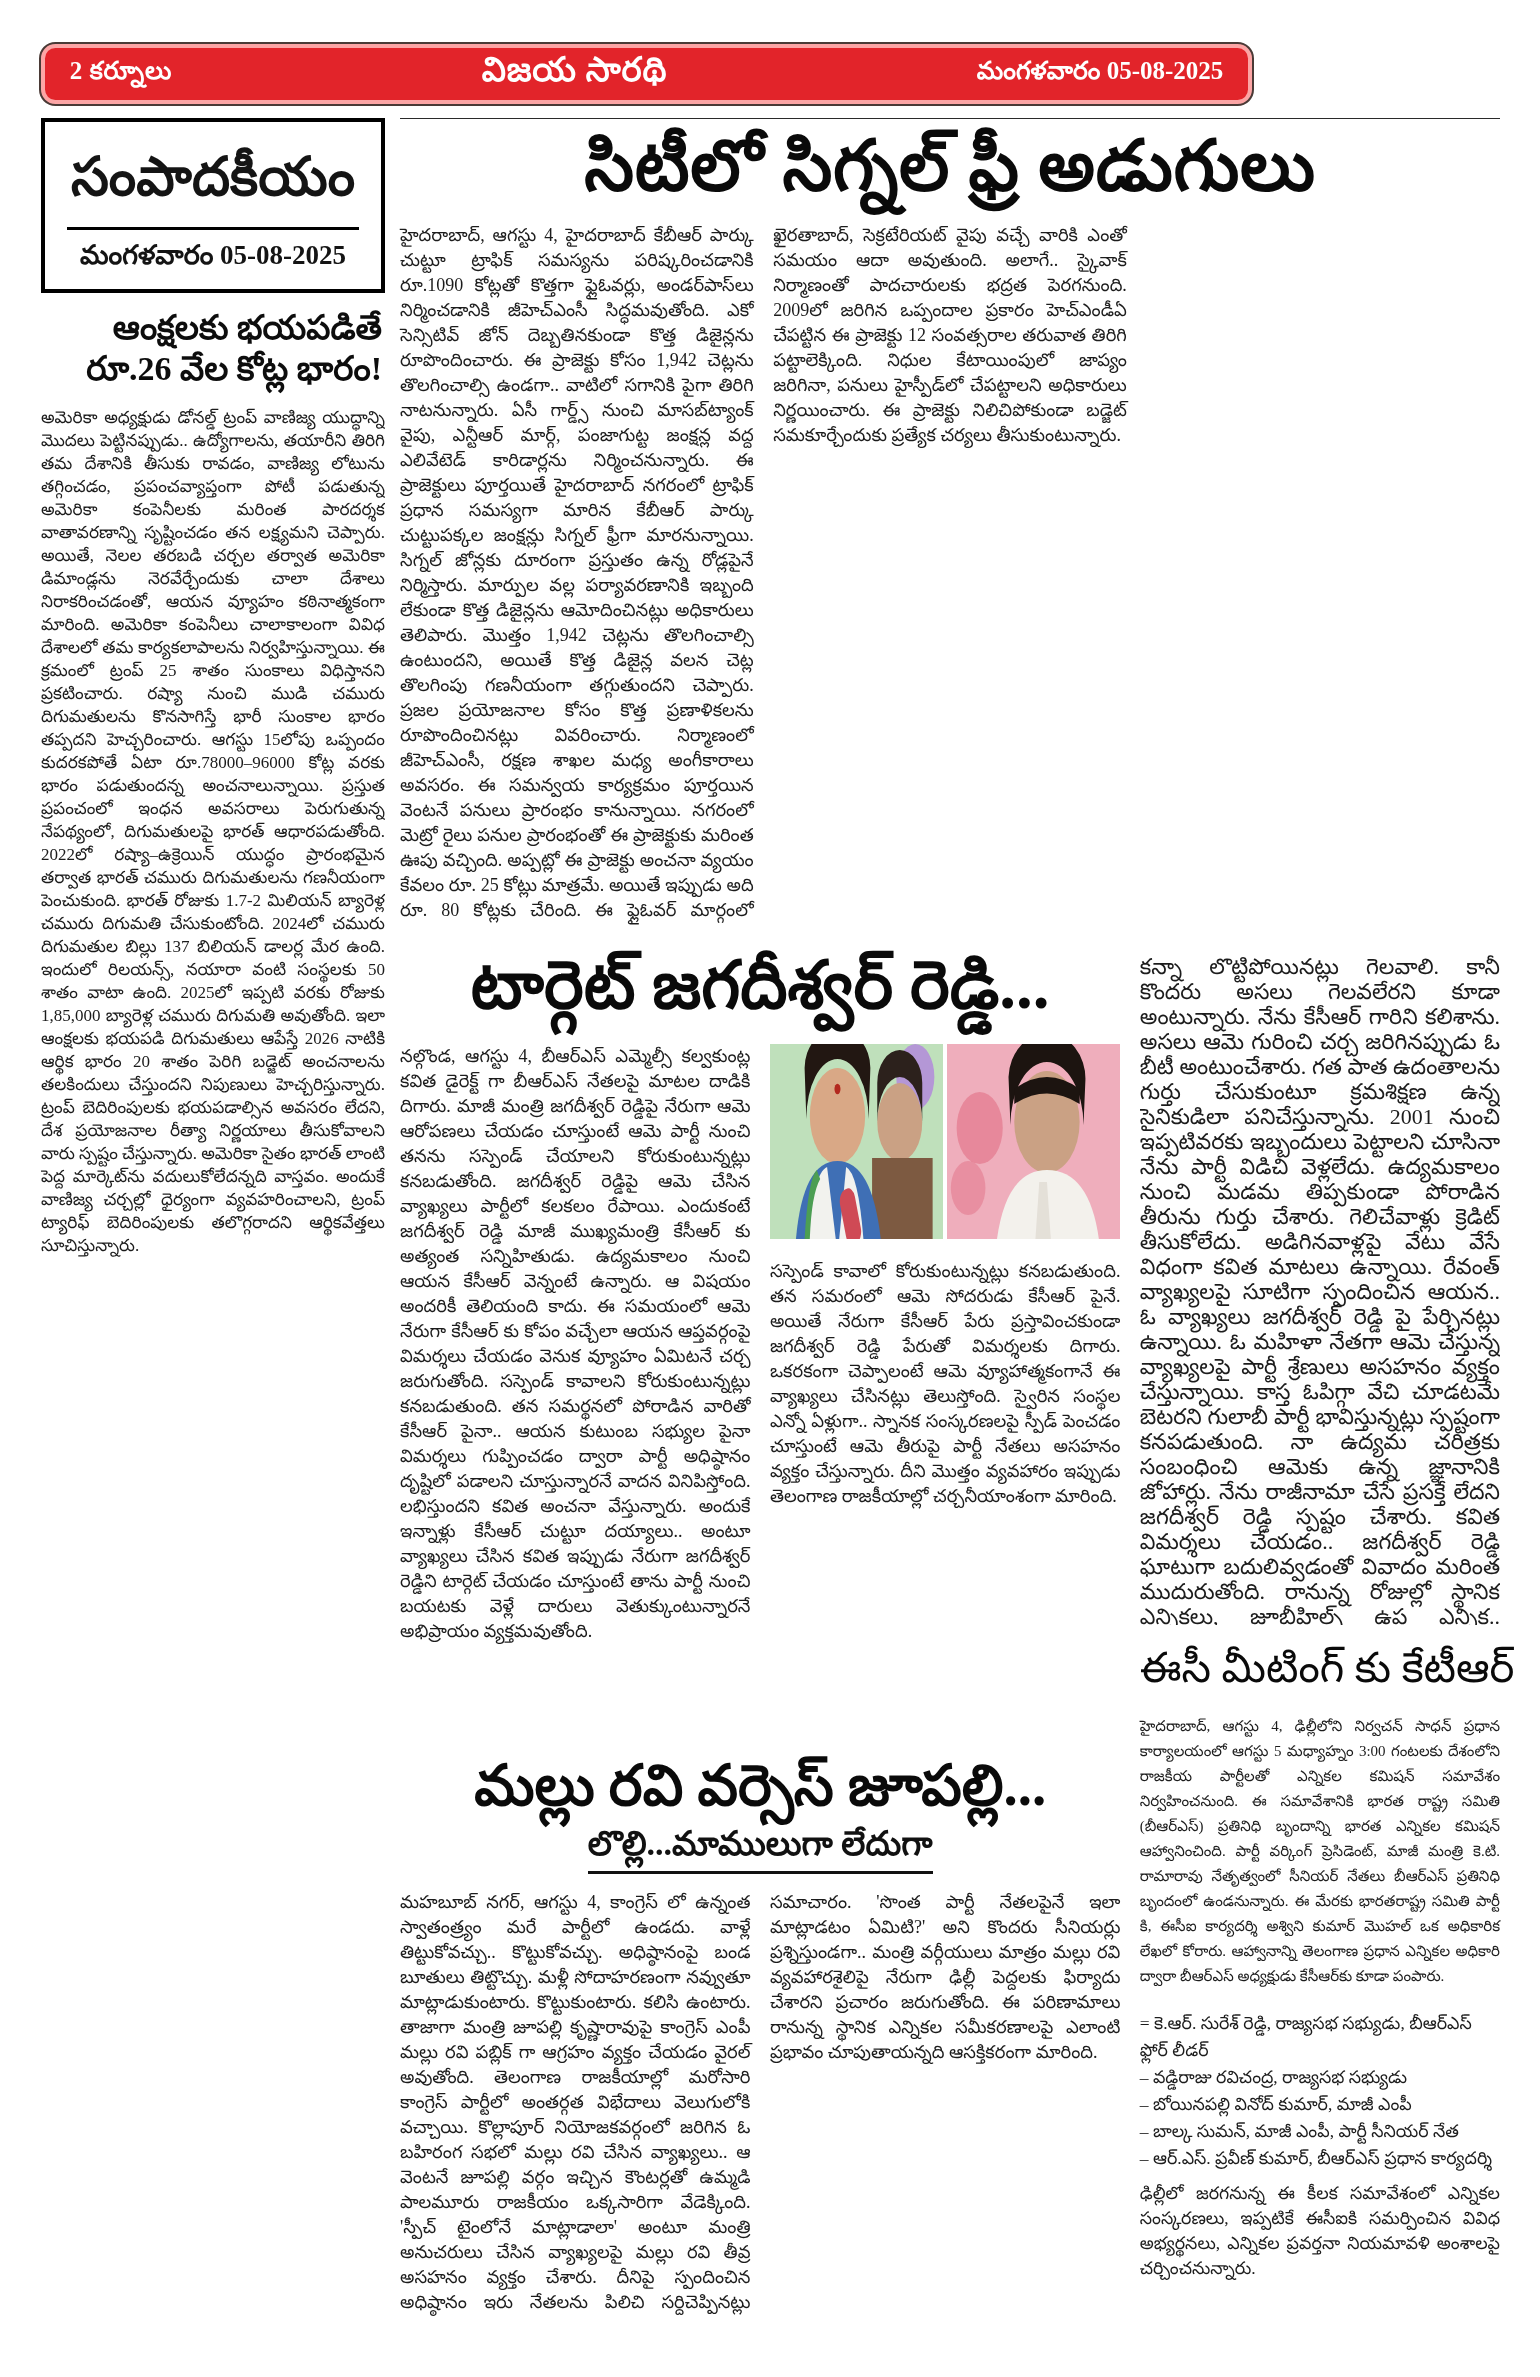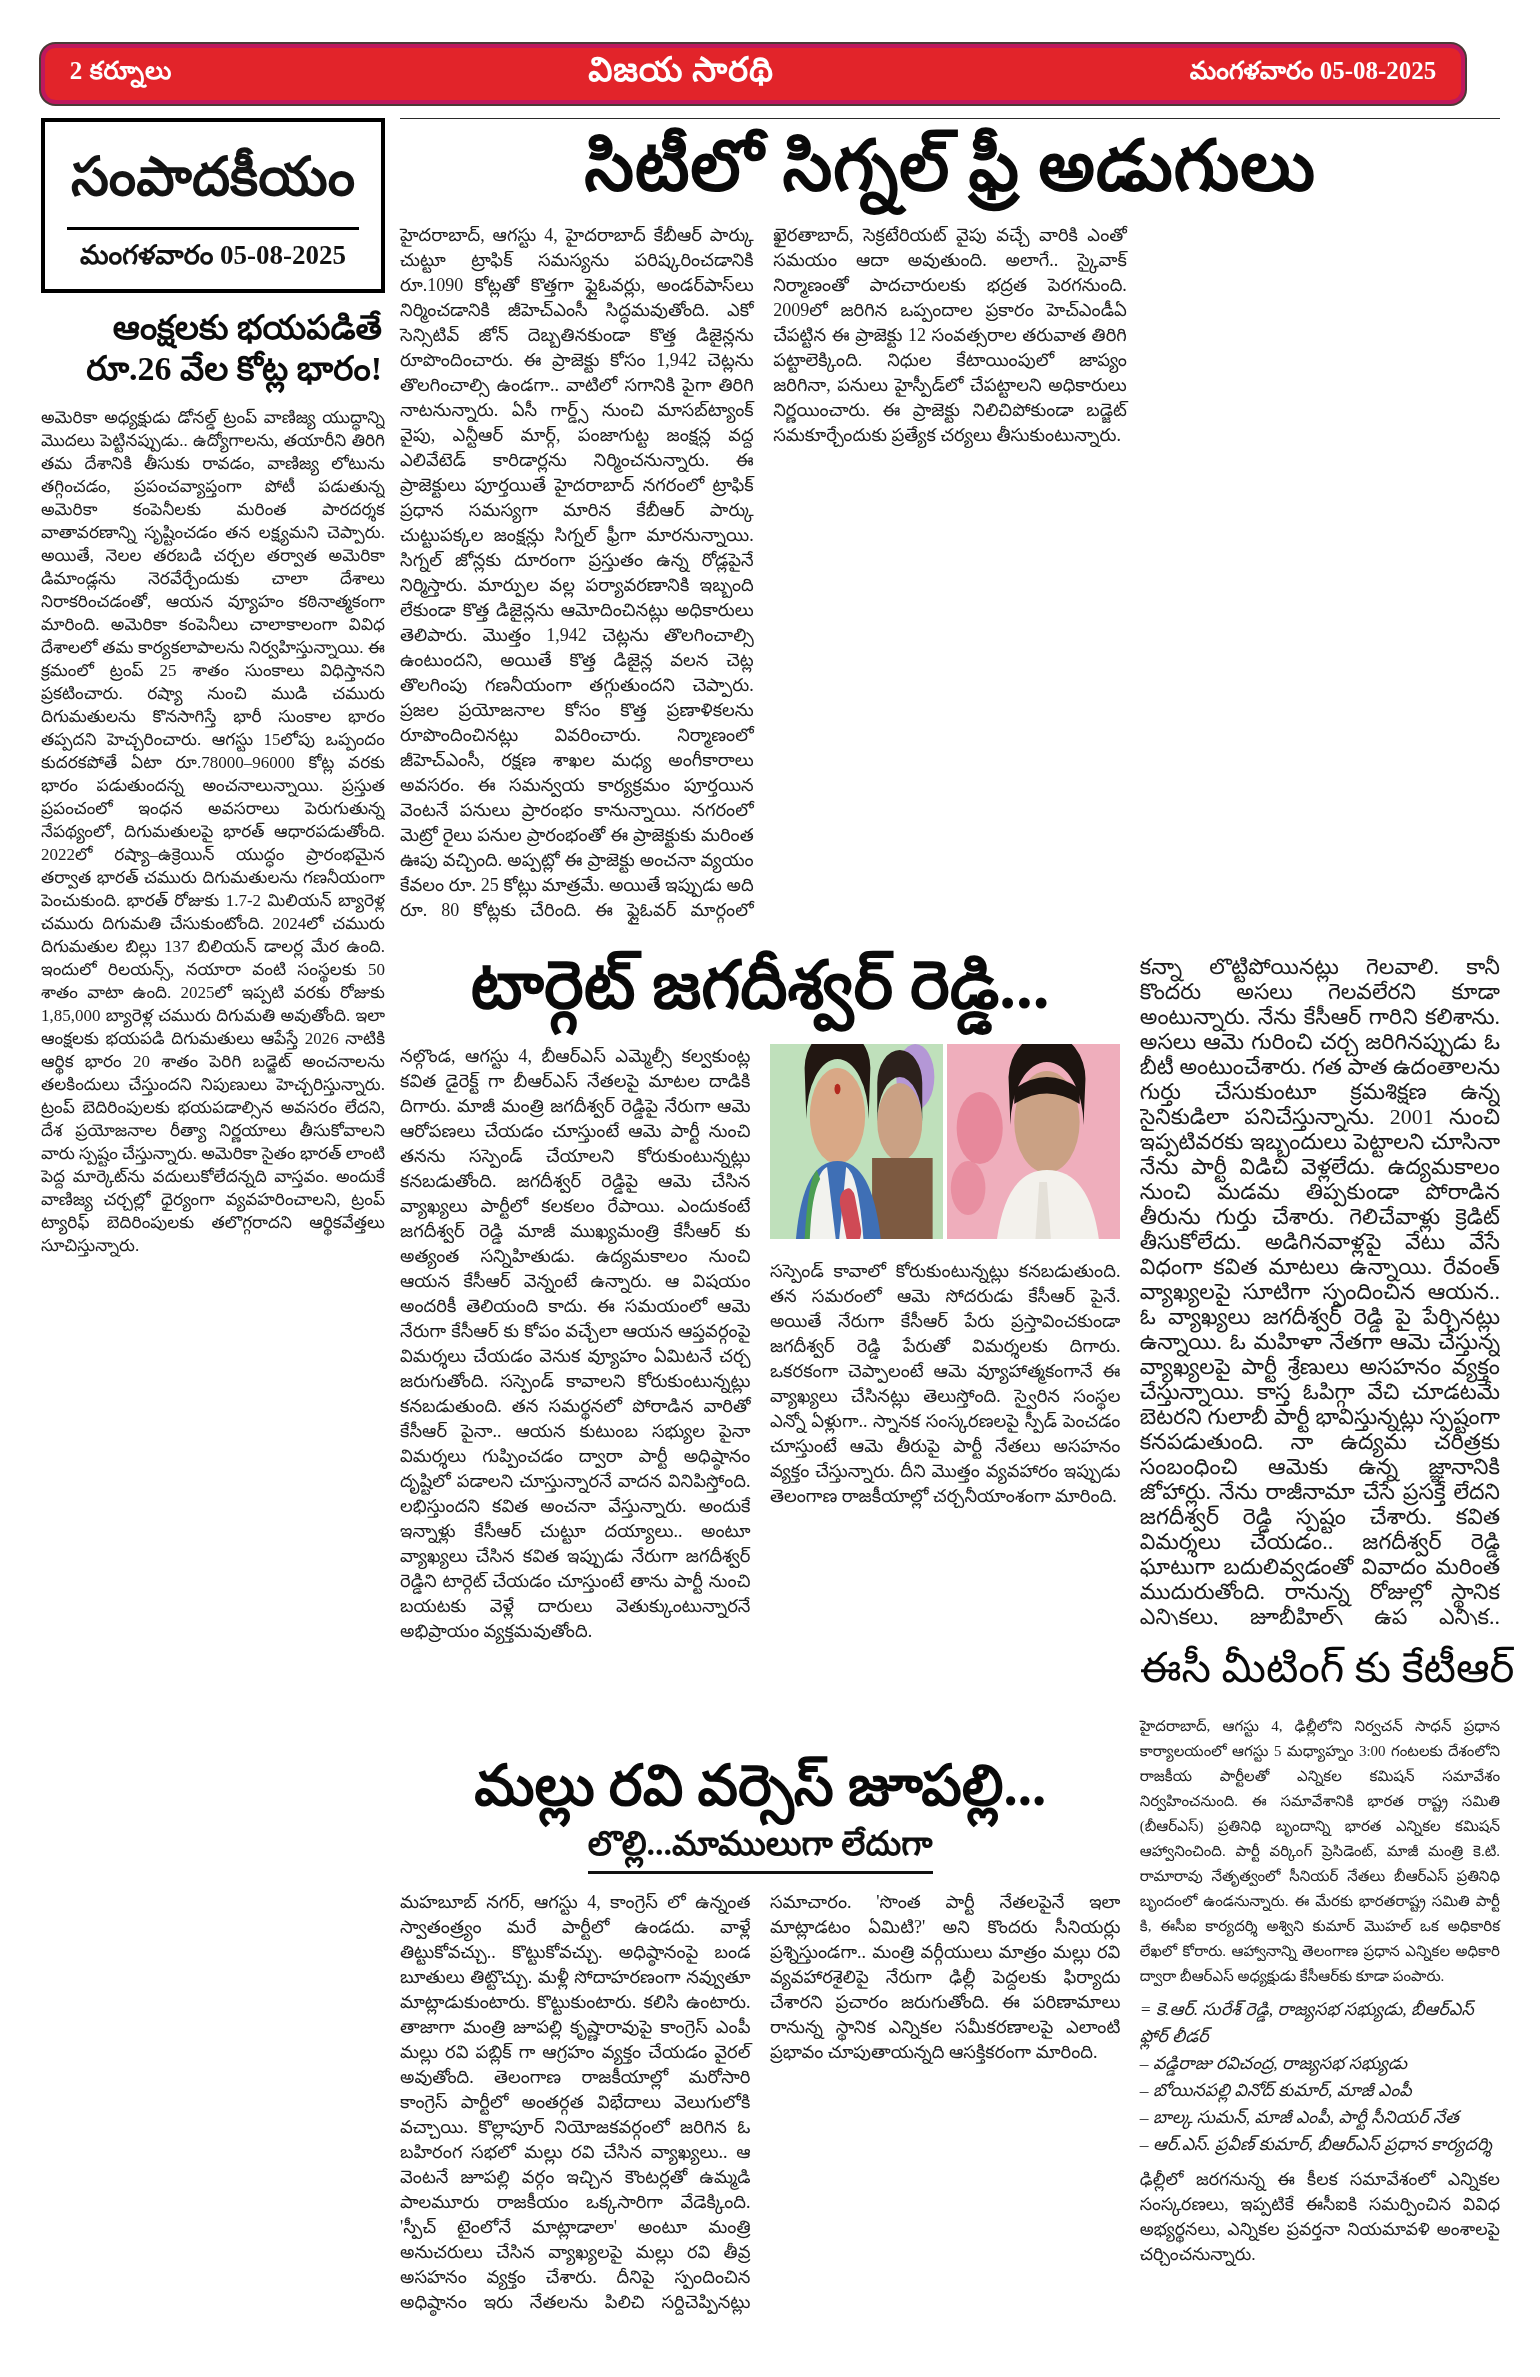--- a/index.html
+++ b/index.html
@@ -4,22 +4,22 @@
 <style>
   * { margin:0; padding:0; box-sizing:border-box; }
   html,body { background:#d8d8d8; }
   .page {
     width:1541px; height:2377px; background:#ffffff; position:relative;
     margin:0 auto; overflow:hidden; color:#141414;
     font-family:"Liberation Serif", "DejaVu Sans", sans-serif;
   }
   
   .bar-outer {
-    position:absolute; left:39px; top:42px; width:1428px; height:64px;
-    border:2.2px solid #4a3a36; border-radius:16.4px; background:#be185d; padding:3.7px;
+    position:absolute; left:39px; top:42px; width:1215px; height:64px;
+    border:2.2px solid #4a3a36; border-radius:16.4px; background:#fca5a5; padding:3.7px;
   }
   .bar-inner {
     width:100%; height:100%; background:#e2242a; border-radius:10.4px;
     display:flex; align-items:center; justify-content:space-between;
     padding:0 25px; color:#ffffff; font-weight:bold;
   }
   .bar-left  { font-size:25px; letter-spacing:0.7px; }
   .bar-title { font-size:34px; letter-spacing:0.7px; }
   .bar-right { font-size:25px; }
   
@@ -84,21 +84,21 @@
     column-count:2; column-gap:19.4px; column-fill:auto; height:440px;
     font-size:18px; line-height:25px; text-align:justify; color:#1c1c1c;
   }
   
   .rail-txt { font-size:22px; line-height:25px; text-align:justify; color:#1c1c1c; height:671px; overflow:hidden; }
   .h4 {
     font-size:42px; font-weight:400; text-align:center; color:#0a0a0a;
     margin:19.4px 0 12px; white-space:nowrap;
   }
   .s4-body { font-size:15px; line-height:25px; text-align:justify; color:#1c1c1c; }
-  .s4-list { margin-top:7px;font-style:italic; }
+  .s4-list { margin-top:21px; }
   .s4-list div { font-size:17.5px; line-height:27px; color:#1c1c1c; }
   .s4-foot { margin-top:9px; font-size:17.5px; line-height:25px; text-align:justify; color:#1c1c1c; }
 </style>
 </head>
 <body>
 
 <div class="page">
 
   <div class="bar-outer">
     <div class="bar-inner">

